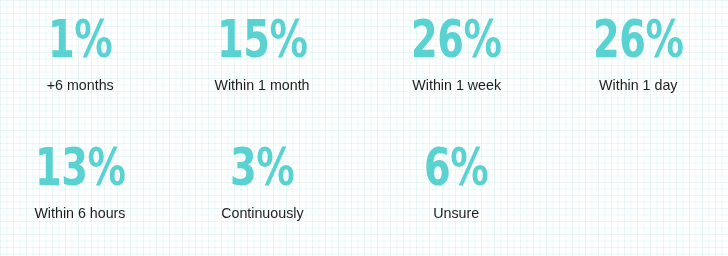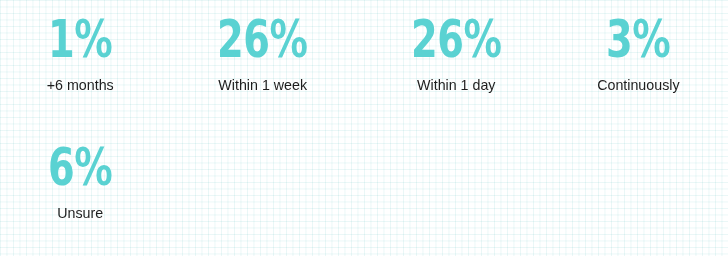--- a/index.html
+++ b/index.html
@@ -78,31 +78,39 @@
 
 <div id="infographic">
   <div class="stat-grid">
 
     <div class="stat-card row-1">
       <div class="stat-value">1%</div>
       <div class="stat-label">+6 months</div>
     </div>
 
 
+    <div class="stat-card row-1">
+      <div class="stat-value">15%</div>
+      <div class="stat-label">Within 1 month</div>
+    </div>
 
     <div class="stat-card row-1">
       <div class="stat-value">26%</div>
       <div class="stat-label">Within 1 week</div>
     </div>
 
     <div class="stat-card row-2">
       <div class="stat-value">26%</div>
       <div class="stat-label">Within 1 day</div>
     </div>
 
+    <div class="stat-card row-2">
+      <div class="stat-value">13%</div>
+      <div class="stat-label">Within 6 hours</div>
+    </div>
 
     <div class="stat-card row-2">
       <div class="stat-value">3%</div>
       <div class="stat-label">Continuously</div>
     </div>
 
     <div class="stat-card row-2">
       <div class="stat-value">6%</div>
       <div class="stat-label">Unsure</div>
     </div>

